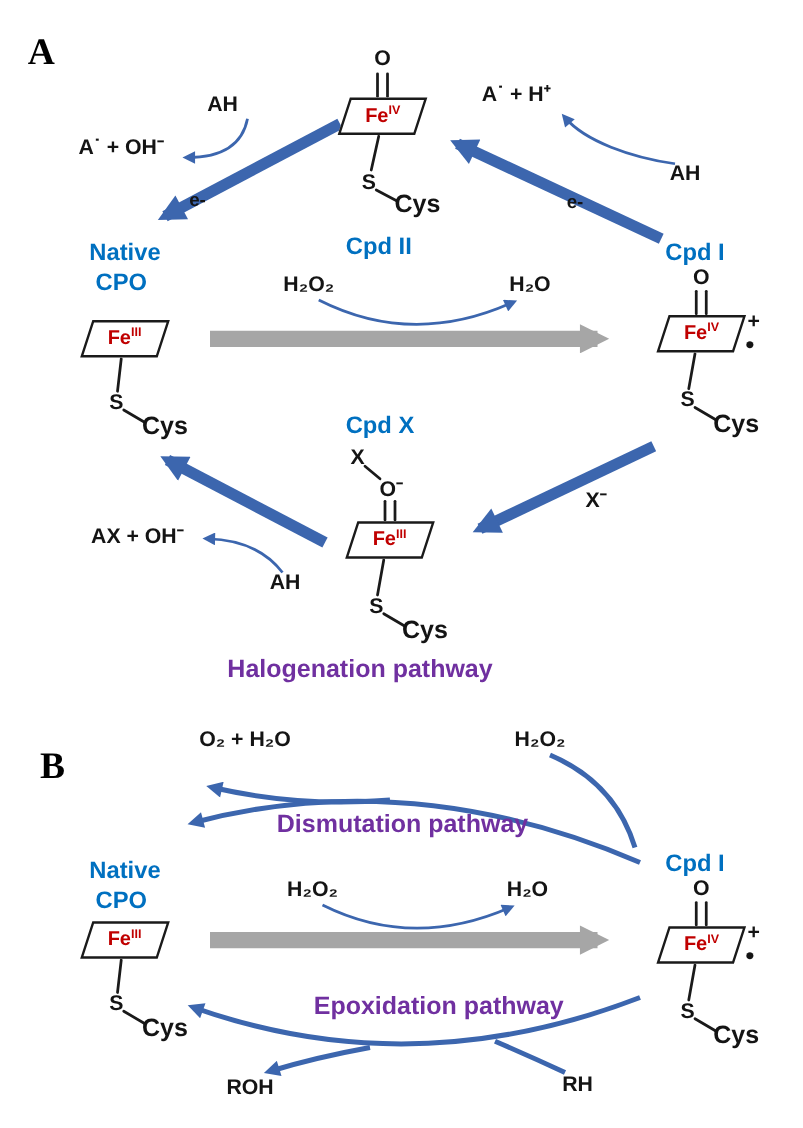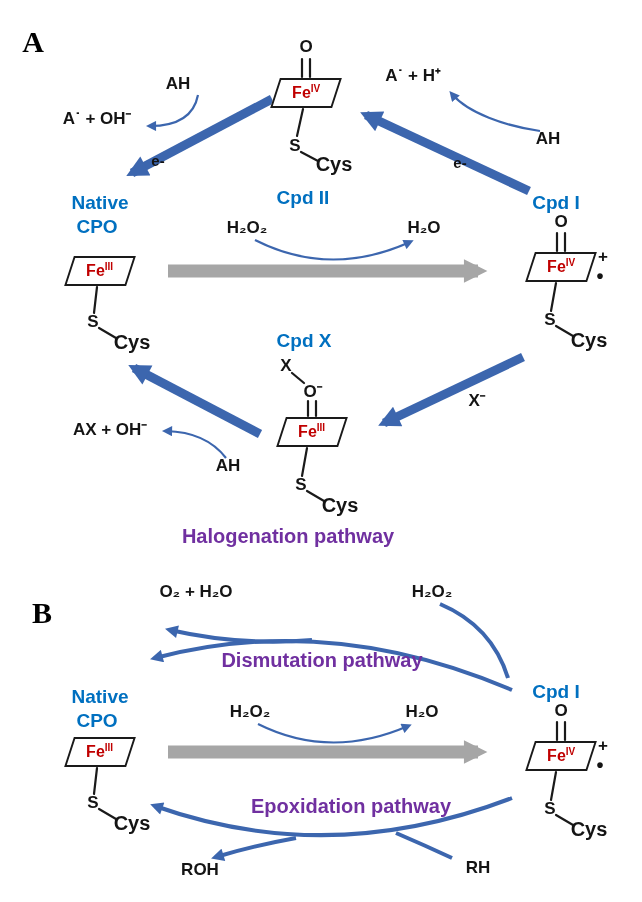--- a/index.html
+++ b/index.html
@@ -181,15 +181,15 @@
   <div class="para" style="left:530px; top:741px;">
     <div class="inner"><span>Fe</span><sup>IV</sup></div>
   </div>
   <div class="t chem" style="left:603px; top:746px;">+</div>
   <div class="t radical" style="left:600px; top:765px;">•</div>
   <div class="t atom" style="left:550px; top:809px;">S</div>
   <div class="t atom cys" style="left:589px; top:829px;">Cys</div>
 
   <div class="t pathway" style="left:322px; top:806px;margin-left:29px;">Epoxidation pathway</div>
   <div class="t chem" style="left:200px; top:870px;">ROH</div>
-  <div class="t chem" style="left:468px; top:868px;padding-left:20px;">RH</div>
+  <div class="t chem" style="left:452px; top:868px;padding-left:20px;">RH</div>
 
 </div>
 
 </body></html>

